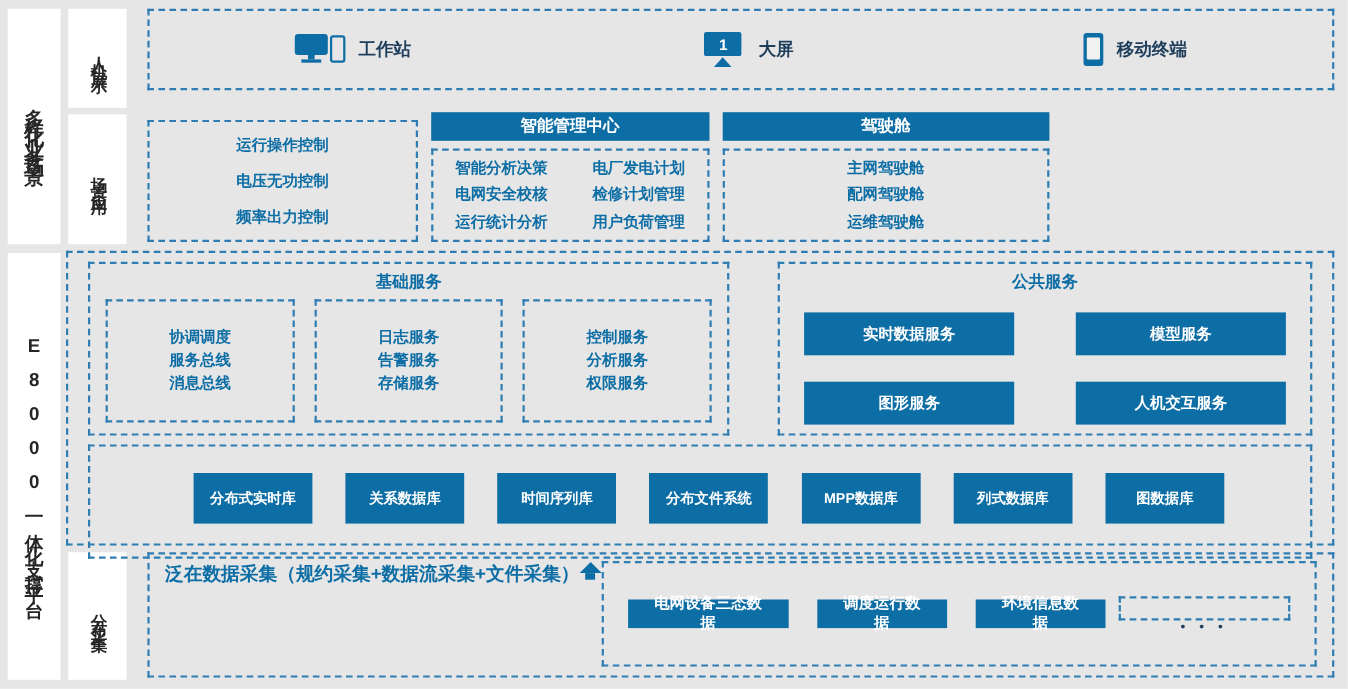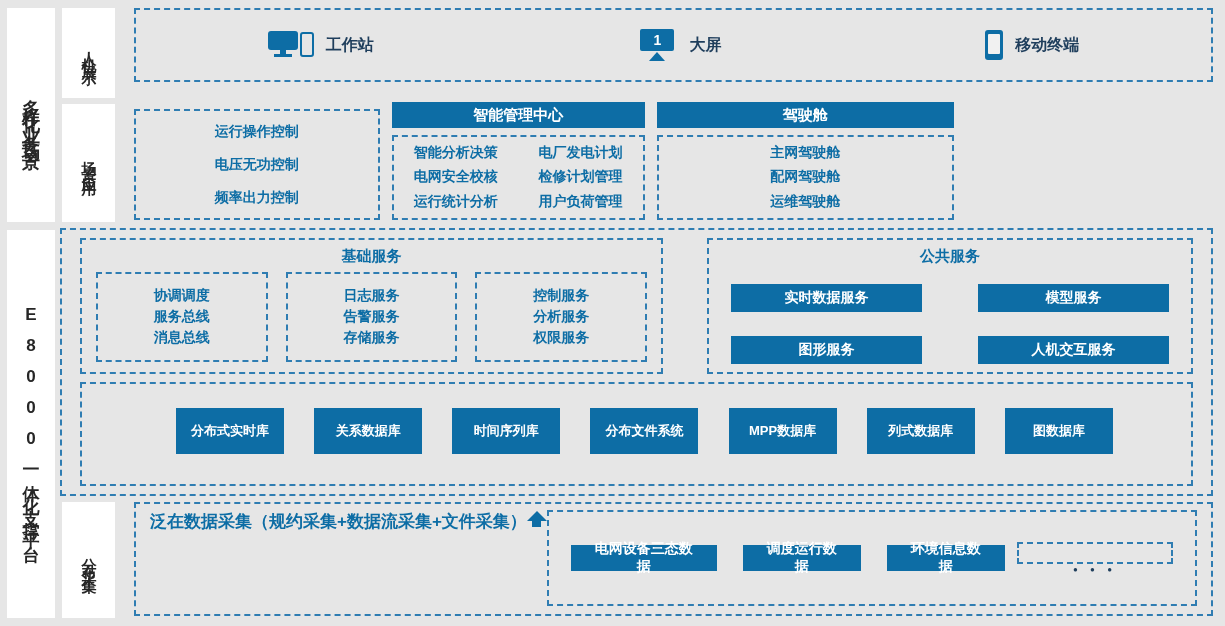--- a/index.html
+++ b/index.html
@@ -48,21 +48,21 @@
   .platform-top{flex:1;display:flex;gap:44px;}
   .svc-box{display:flex;flex-direction:column;padding:4px 10px 8px;}
   .basic-box{flex:23;}
   .public-box{flex:19;}
   .box-title{color:#0d6da5;font-weight:bold;font-size:15px;text-align:center;padding:3px 0 6px;flex:0 0 auto;}
   .basic-groups{flex:1;display:flex;gap:18px;padding:0 4px 2px;}
   .basic-group{flex:1;display:flex;flex-direction:column;justify-content:center;align-items:center;gap:3px;}
   .basic-item{color:#0d6da5;font-weight:bold;font-size:14px;}
   .public-grid{flex:1;display:grid;grid-template-columns:1fr 1fr;column-gap:56px;row-gap:12px;align-content:space-evenly;padding:0 12px;}
   .btn{background:#0d6da5;color:#ffffff;font-weight:bold;display:flex;align-items:center;justify-content:center;text-align:center;}
-  .public-btn{height:28px;font-size:14px;width:100%;margin-top:12px;}
+  .public-btn{height:39px;font-size:14px;width:100%;margin-top:12px;}
   .storage-box{flex:0 0 104px;display:flex;flex-direction:column;padding:2px 10px 8px;}
   .storage-row{flex:1;display:flex;justify-content:space-between;align-items:center;padding:0 68px 0 84px;gap:12px;}
   .storage-btn{flex-direction:row;width:108px;height:46px;font-size:13px;line-height:1.35;}
 
   
   .collection-section{grid-area:4/3/5/4;margin:2px 12px 10px 14px;padding:6px 14px 8px;display:flex;flex-direction:row;}
   .collect-title{text-align:center;color:#0d6da5;font-weight:bold;font-size:17px;flex:0 0 auto;}
   .arrow{display:flex;flex-direction:column;align-items:center;margin:1px 0 3px;flex:0 0 auto;}
   .arrow-head{width:0;height:0;border-left:10px solid transparent;border-right:10px solid transparent;border-bottom:10px solid #0d6da5;}
   .arrow-stem{width:9px;height:6px;background:#0d6da5;}

